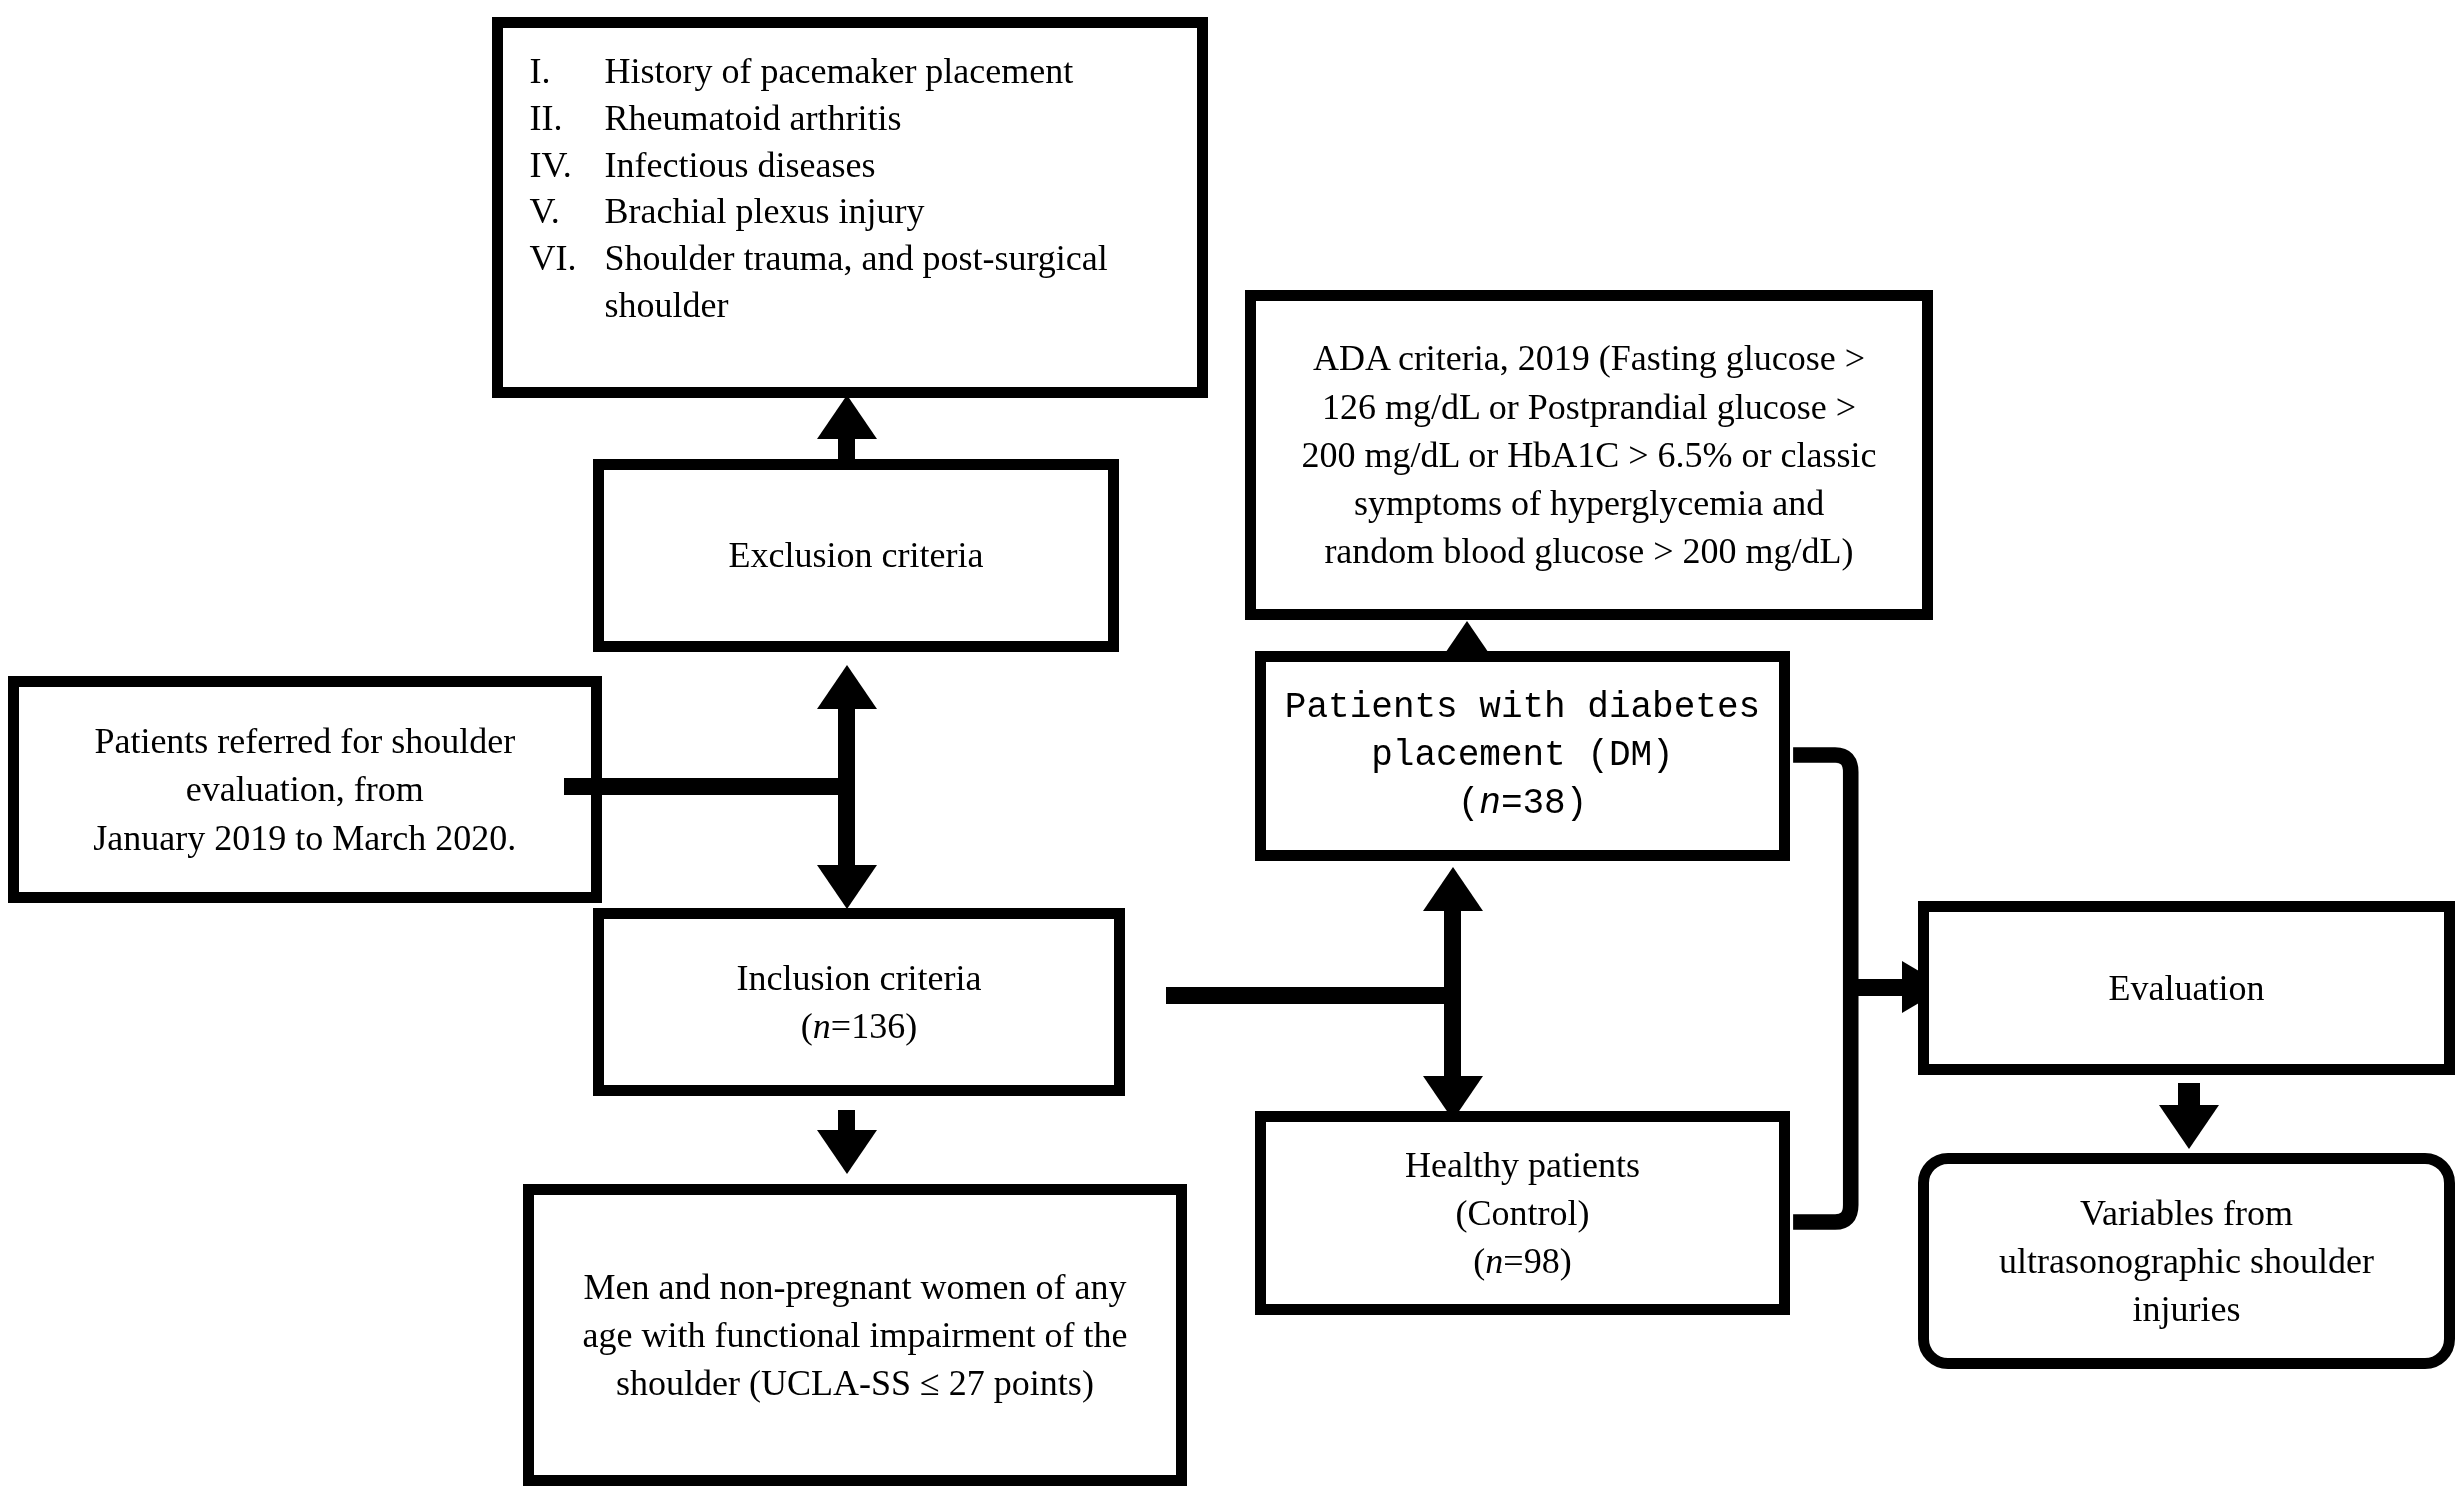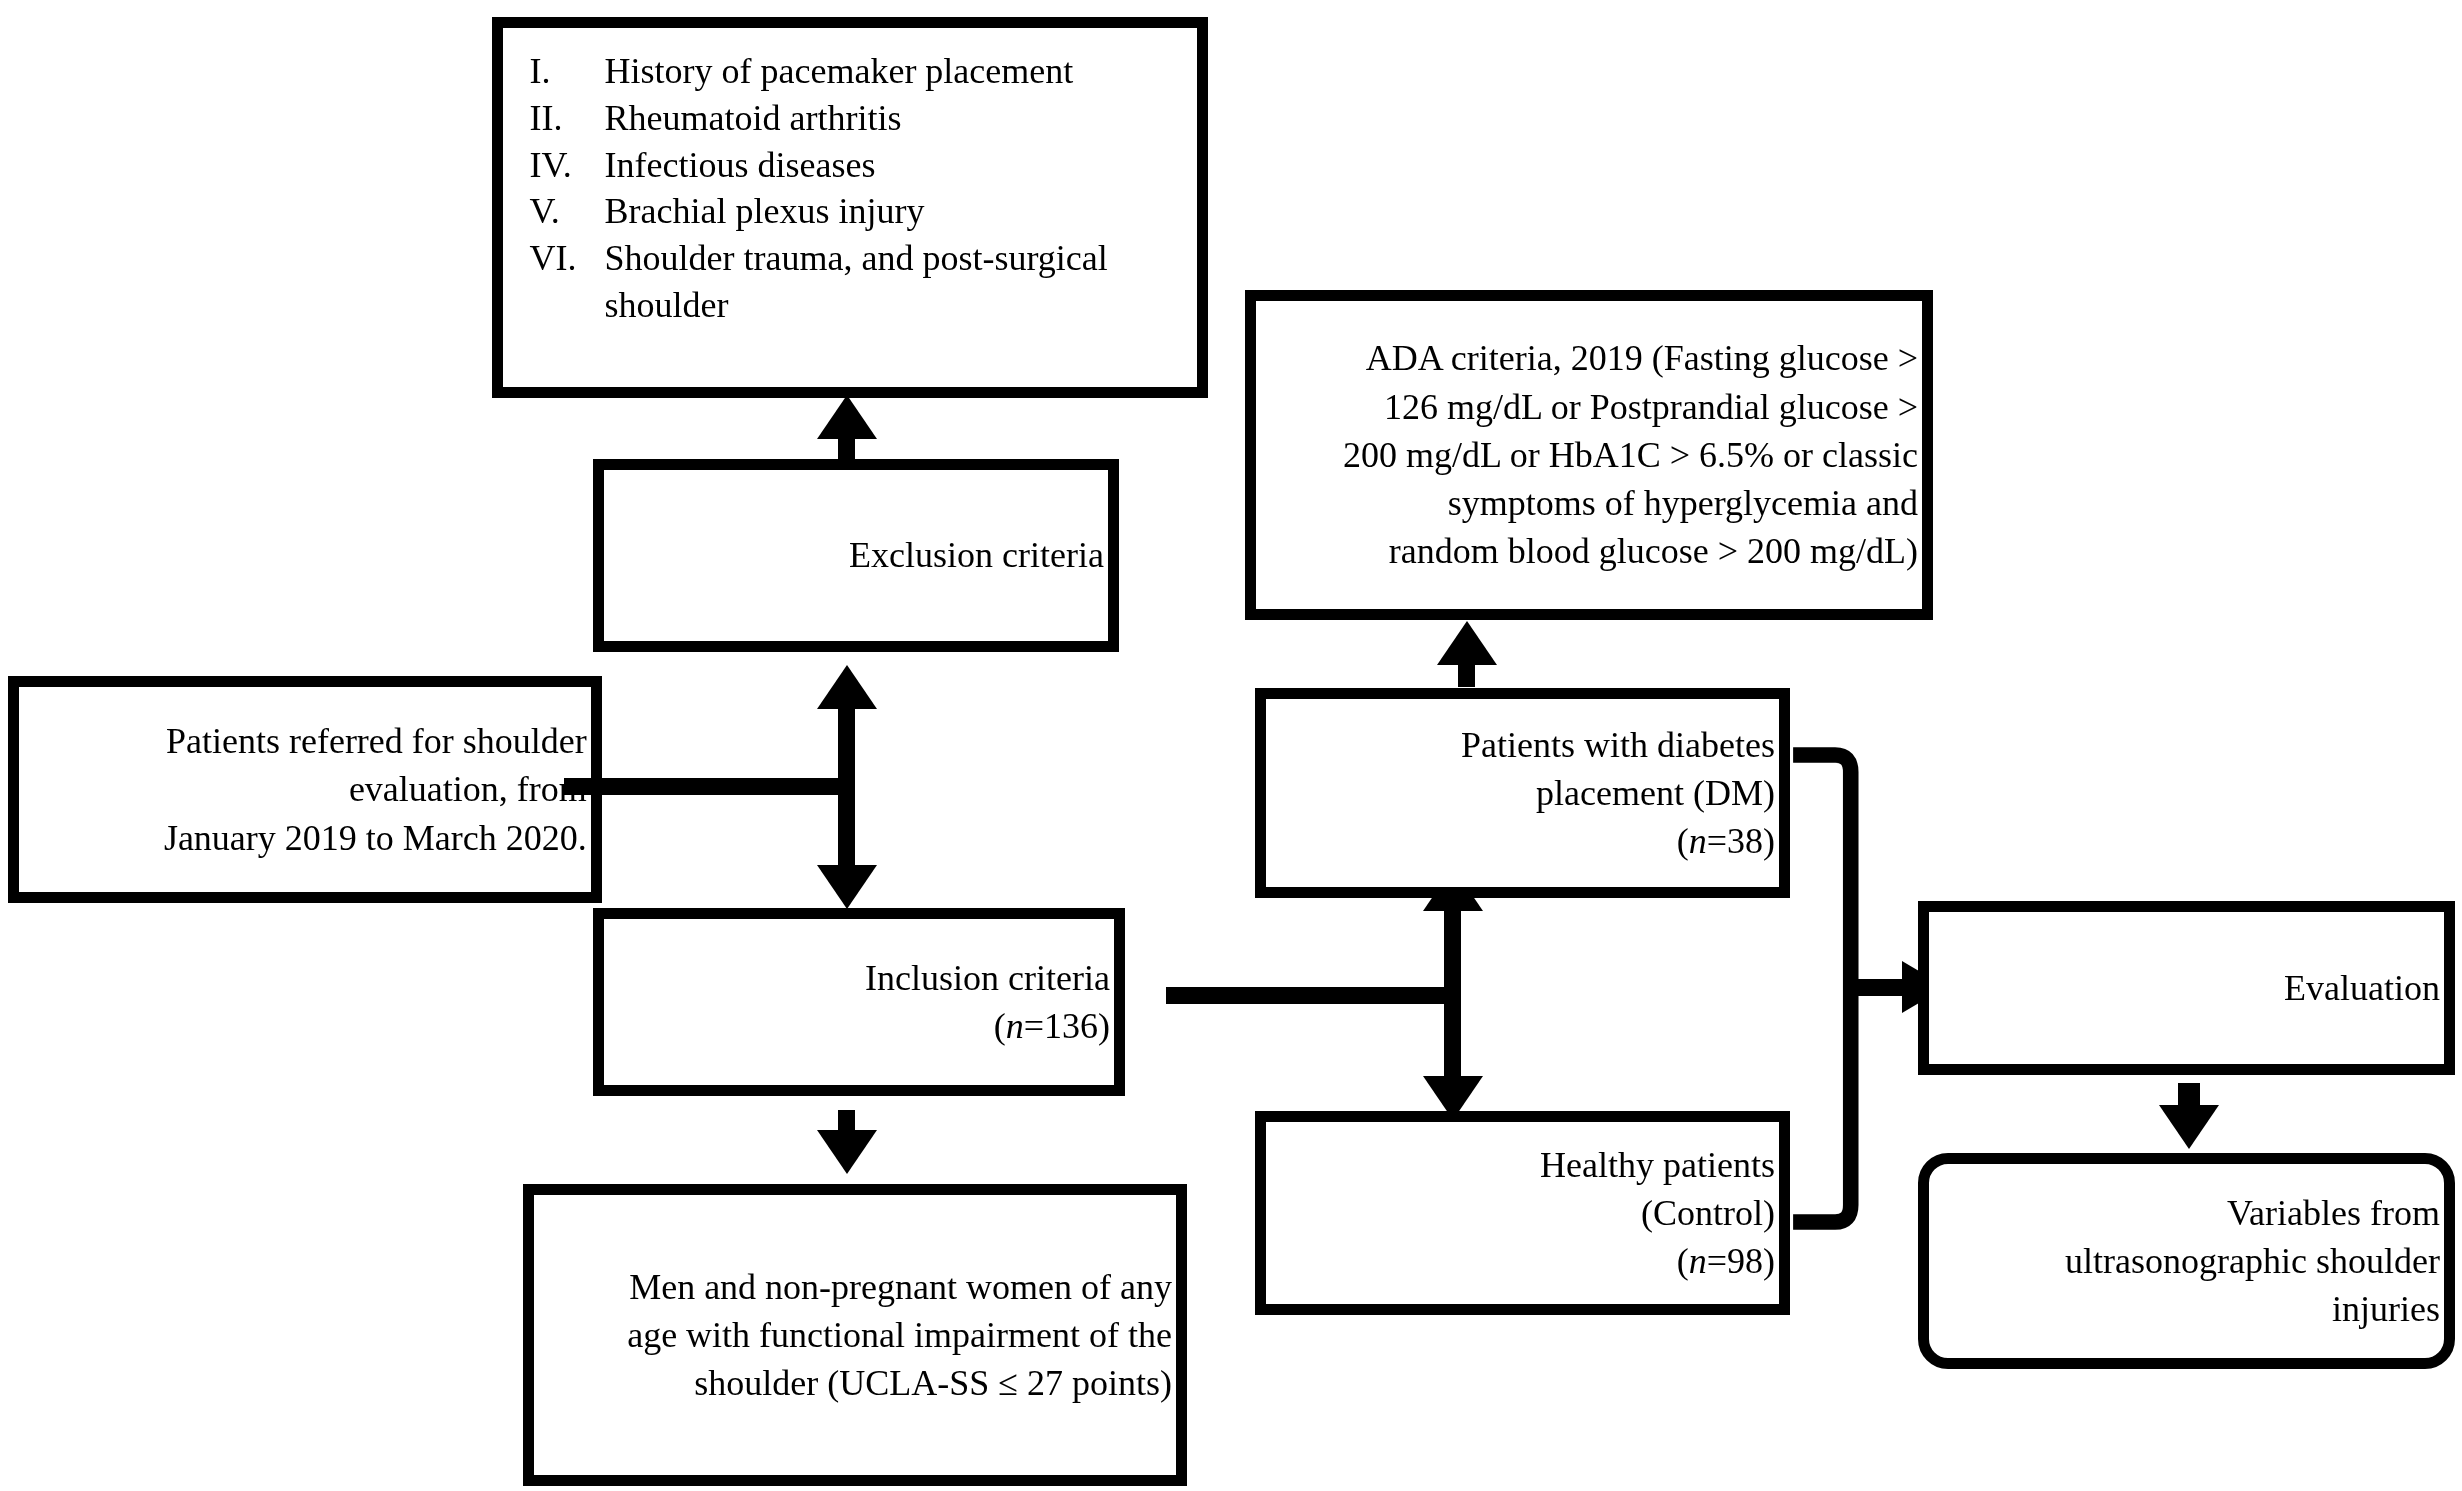--- a/index.html
+++ b/index.html
@@ -24,23 +24,22 @@
     border:11px solid #000000;
     display:flex;
     align-items:center;
     justify-content:center;
     text-align:center;
     line-height:1.34;
     font-size:36px;
   }
   .box .inner{
     width:100%;
-    padding:0 4px;
+    padding:0 10px;
     box-sizing:border-box;
-    text-align:right;
   }
   .ital{font-style:italic;}
 
   
   .list-box{
     position:absolute;
     box-sizing:border-box;
     background:#ffffff;
     border:11px solid #000000;
     padding:20px 20px 20px 26.5px;
@@ -178,21 +177,21 @@
       <div>126 mg/dL or Postprandial glucose &gt;</div>
       <div>200 mg/dL or HbA1C &gt; 6.5% or classic</div>
       <div>symptoms of hyperglycemia and</div>
       <div>random blood glucose &gt; 200 mg/dL)</div>
     </div>
   </div>
 
   <div class="vline" style="left:1458px; top:662px; width:17px; height:25px;"></div>
   <div class="arrow-up" style="left:1437px; top:621px;"></div>
 
-  <div class="box" style="left:1255px; top:688px; width:535px; height:210px;">
+  <div class="box" style="left:1255px; top:651px; width:535px; height:210px;font-family:Liberation Mono, monospace;">
     <div class="inner">
       <div>Patients with diabetes</div>
       <div>placement (DM)</div>
       <div><span>(</span><span class="ital">n</span><span>=38)</span></div>
     </div>
   </div>
 
   <div class="box" style="left:1255px; top:1111px; width:535px; height:204px;">
     <div class="inner">
       <div>Healthy patients</div>

